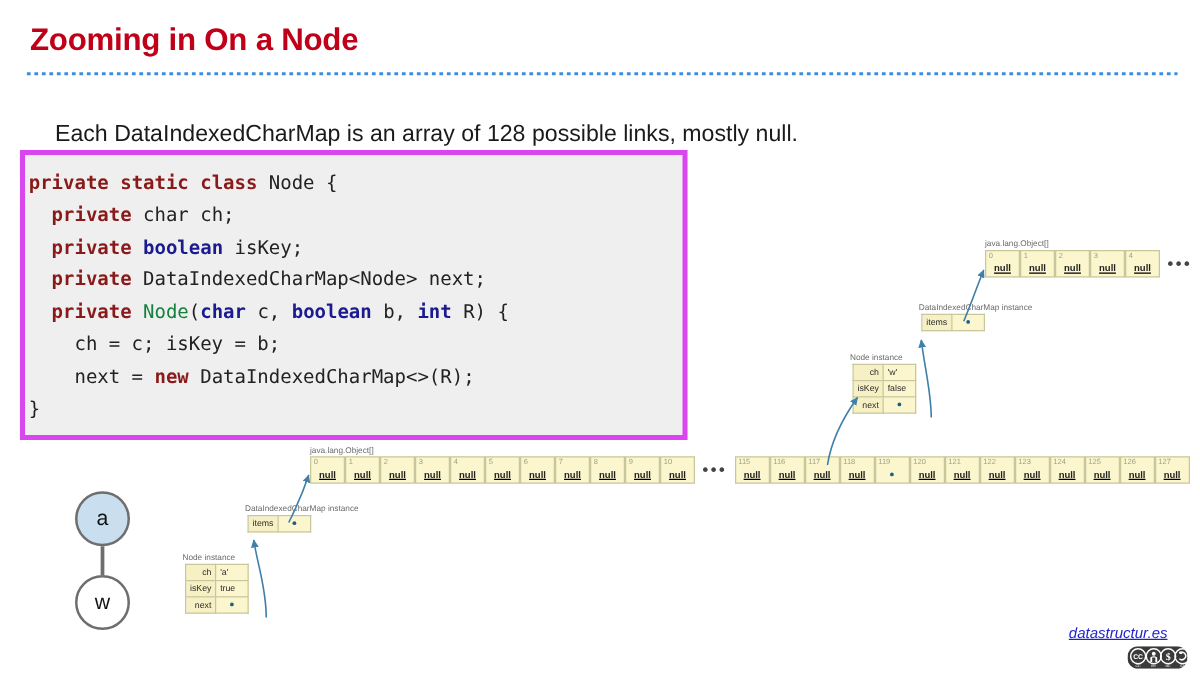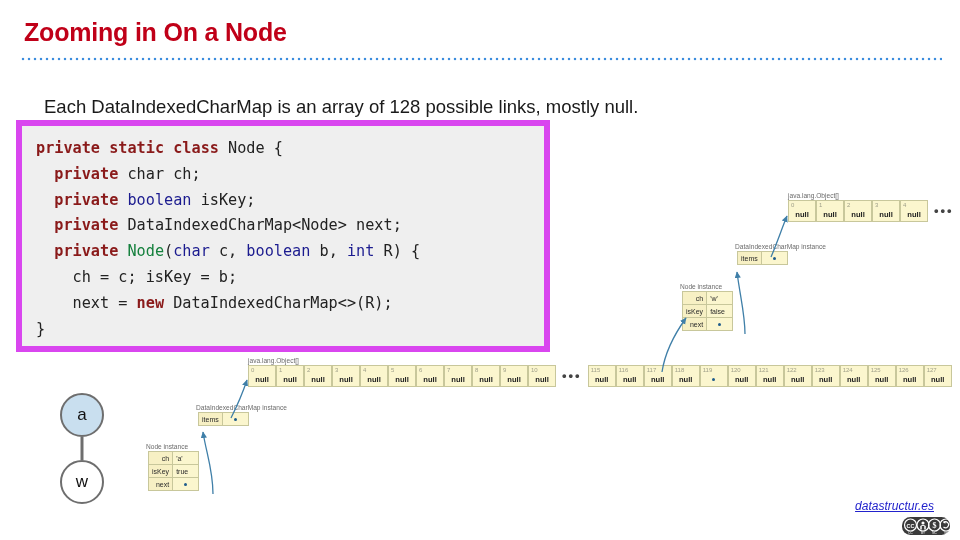--- a/index.html
+++ b/index.html
@@ -42,30 +42,30 @@
     color: #1a1a1a;
     white-space: nowrap;
   }
 
   
   #code-block {
     position: absolute;
     left: 16px; top: 120px;
     width: 534px; height: 232px;
     background: #EFEFEF;
-    border: 6px solid #d946ef;
-    padding: 10px 0 0 14px;
+    border: 4px solid #d946ef;
+    padding: 10px 0 0 3px;
     font-family: "DejaVu Sans Mono", monospace;
     font-size: 15.2px;
     line-height: 25.8px;
     color: #222222;
     white-space: pre;
   }
   .kw      { color: #8A1A1A; font-weight: bold; }
-  .prim    { color: #1B1B8F; font-weight: normal; }
+  .prim    { color: #1B1B8F; font-weight: bold; }
   .type    { color: #15803d; }
   .plain   { color: #222222; }
   .punct   { color: #222222; font-weight: normal; }
 
   
   #diagram {
     position: absolute;
     left: 0; top: 0;
     width: 960px; height: 540px;
     pointer-events: none;
@@ -126,20 +126,21 @@
   
   .array-wrap { position: absolute; display: flex; align-items: flex-start; }
   .array-cells { display: flex; }
   .cell {
     position: relative;
     width: 28px; height: 22px;
     border: 0.8px solid #C8C79B;
     background: #FBF6CE;
     display: flex; align-items: flex-end; justify-content: center;
     padding-bottom: 2px;
+    text-decoration: underline;
   }
   .cell .idx {
     position: absolute;
     left: 2px; top: 0px;
     font-size: 6px;
     color: #A0A08A;
     line-height: 8px;
   }
   .cell .val {
     font-size: 7.6px;

